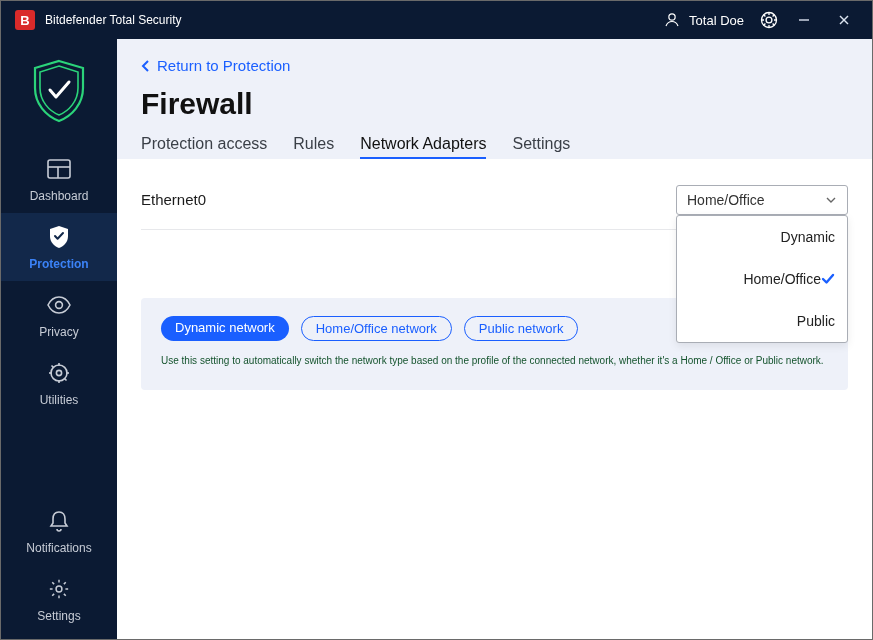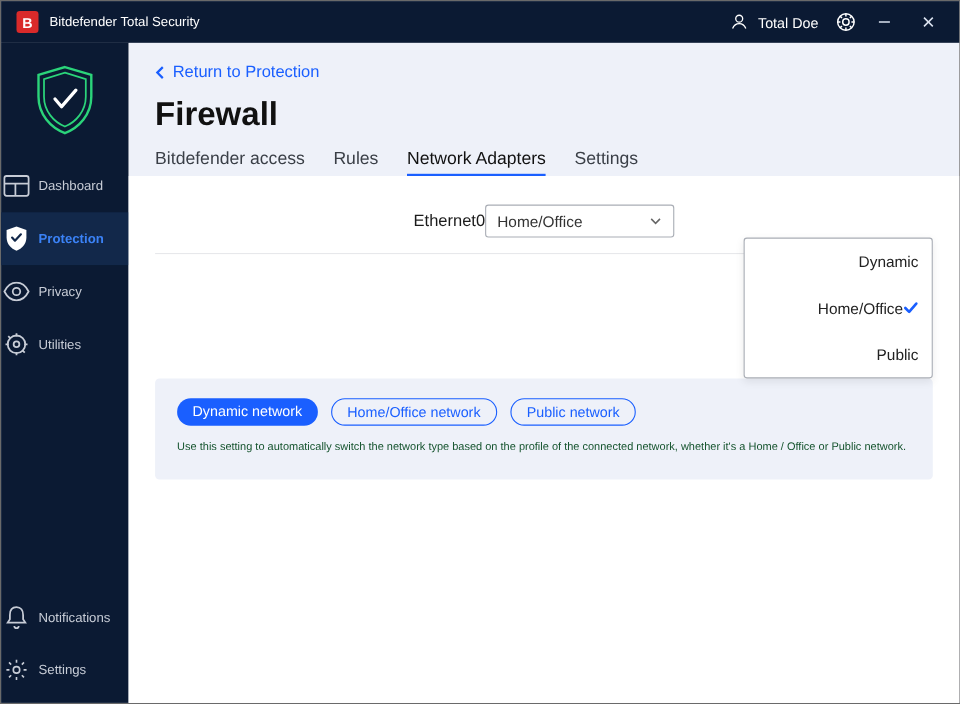--- a/index.html
+++ b/index.html
@@ -10,42 +10,42 @@
   .logo-box { width: 20px; height: 20px; background: #d92a2a; border-radius: 3px; color: #fff; font-weight: 700; font-size: 13px; display: flex; align-items: center; justify-content: center; margin-right: 10px; margin-left:6px;}
   .app-title { font-size: 12px; }
   .titlebar-spacer { flex: 1; }
   .user-area { display: flex; align-items: center; gap: 8px; color: #fff; font-size: 13px; margin-right: 10px;}
   .titlebar-icon { width: 30px; height: 30px; display: flex; align-items: center; justify-content: center; color: #fff; }
   .winbtn { width: 40px; height: 30px; display: flex; align-items: center; justify-content: center; color:#dbe3f0; font-size:16px;}
   
   .body { flex: 1; display: flex; min-height: 0; }
   .sidebar { width: 116px; background: #0b1a33; color: #c7ccd6; display: flex; flex-direction: column; align-items: center; padding-top: 10px; }
   .shield-wrap { width: 72px; height: 72px; margin: 6px 0 18px; display:flex; align-items:center; justify-content:center;}
-  .nav-item { width: 100%; padding: 10px 0 10px; display: flex; flex-direction: row; align-items: center; gap: 6px; font-size: 12px; color: #c7ccd6; cursor: pointer; }
+  .nav-item { width: 100%; padding: 10px 0 10px; display: flex; flex-direction: column; align-items: center; gap: 6px; font-size: 12px; color: #c7ccd6; cursor: pointer; }
   .nav-item.active { background: #12284a; color: #fff; }
   .nav-icon { width: 28px; height: 28px; display: flex; align-items: center; justify-content: center; }
   .nav-gap { flex: 1; }
   
   .main { flex: 1; background: #eef1f9; display: flex; flex-direction: column; position: relative; }
   .top-pad { padding: 18px 24px 0 24px; }
   .back-link { color: #1a5fff; font-size: 15px; display: inline-flex; align-items: center; gap: 6px; cursor: pointer; }
   .page-title { font-size: 30px; font-weight: 700; color: #111; margin-top: 10px; }
   .tabs { display: flex; gap: 26px; margin-top: 14px; font-size: 16px; color: #3a3f47; }
   .tab { padding-bottom: 6px; cursor: pointer; position: relative; }
   .tab.active { color: #111; }
   .tab.active::after { content:""; position:absolute; left:0; right:0; bottom:-1px; height:3px; background:#1a5fff; }
   .highlight-ring { position: absolute; border: 4px solid #ef5a3c; border-radius: 14px; pointer-events: none; }
   .content { background: #fff; flex: 1; padding: 20px 24px; position: relative; margin-top: 0; }
-  .adapter-row { display: flex; align-items: center; justify-content: center; padding: 6px 0 14px; border-bottom: 1px solid #e7e8eb; }
+  .adapter-row { display: flex; align-items: center; justify-content: space-between; padding: 6px 0 14px; border-bottom: 1px solid #e7e8eb; }
   .adapter-name { font-size: 15px; color: #1b1b1b; }
   .select-box { width: 172px; height: 30px; border: 1px solid #a9adb5; border-radius: 3px; background: #fff; display: flex; align-items: center; justify-content: space-between; padding: 0 10px; font-size: 14px; color: #333; cursor: pointer; }
   .dropdown { position: absolute; right: 24px; top: 56px; width: 172px; border: 1px solid #a9adb5; border-radius: 3px; background: #fff; box-shadow: 0 3px 8px rgba(0,0,0,.08); }
   .dropdown-item { height: 42px; display: flex; align-items: center; justify-content: flex-end; padding: 0 12px; font-size: 14px; color: #222; cursor: pointer; }
   .check { color: #1a5fff; font-weight: 700; }
-  .info-panel { margin-top: 113px; background: #eef1f9; border-radius: 4px; padding: 18px 20px 22px; }
+  .info-panel { margin-top: 68px; background: #eef1f9; border-radius: 4px; padding: 18px 20px 22px; }
   .chips { display: flex; gap: 12px; margin-bottom: 12px; }
   .chip { border-radius: 999px; padding: 5px 14px; font-size: 13px; line-height: 1; cursor: pointer; }
   .chip.filled { background: #1a5fff; color: #fff; }
   .chip.outline { border: 1px solid #1a5fff; color: #1a5fff; background: transparent; }
   .info-text { font-size: 10px; color: #14532d; line-height: 1.5; max-width: 680px;}
   svg { display:block; }
 </style>
 </head>
 <body>
 
@@ -170,21 +170,21 @@
         <div class="back-link">
           <span>
             <svg width="10" height="14" viewBox="0 0 10 14" fill="none" stroke="#1a5fff" stroke-width="2">
                 <path d="M7 2 L2 7 L7 12"></path>
               </svg>
           </span>
           <span>Return to Protection</span>
         </div>
         <div class="page-title">Firewall</div>
         <div class="tabs">
-          <div class="tab">Bitdefender access</div>
+          <div class="tab">Protection access</div>
           <div class="tab">Rules</div>
           <div class="tab active">Network Adapters</div>
           <div class="tab">Settings</div>
         </div>
       </div>
 
       <div class="highlight-ring" style="left:350px; top:125px; width:148px; height:40px;"></div>
 
       <div class="content">
         <div class="adapter-row">

